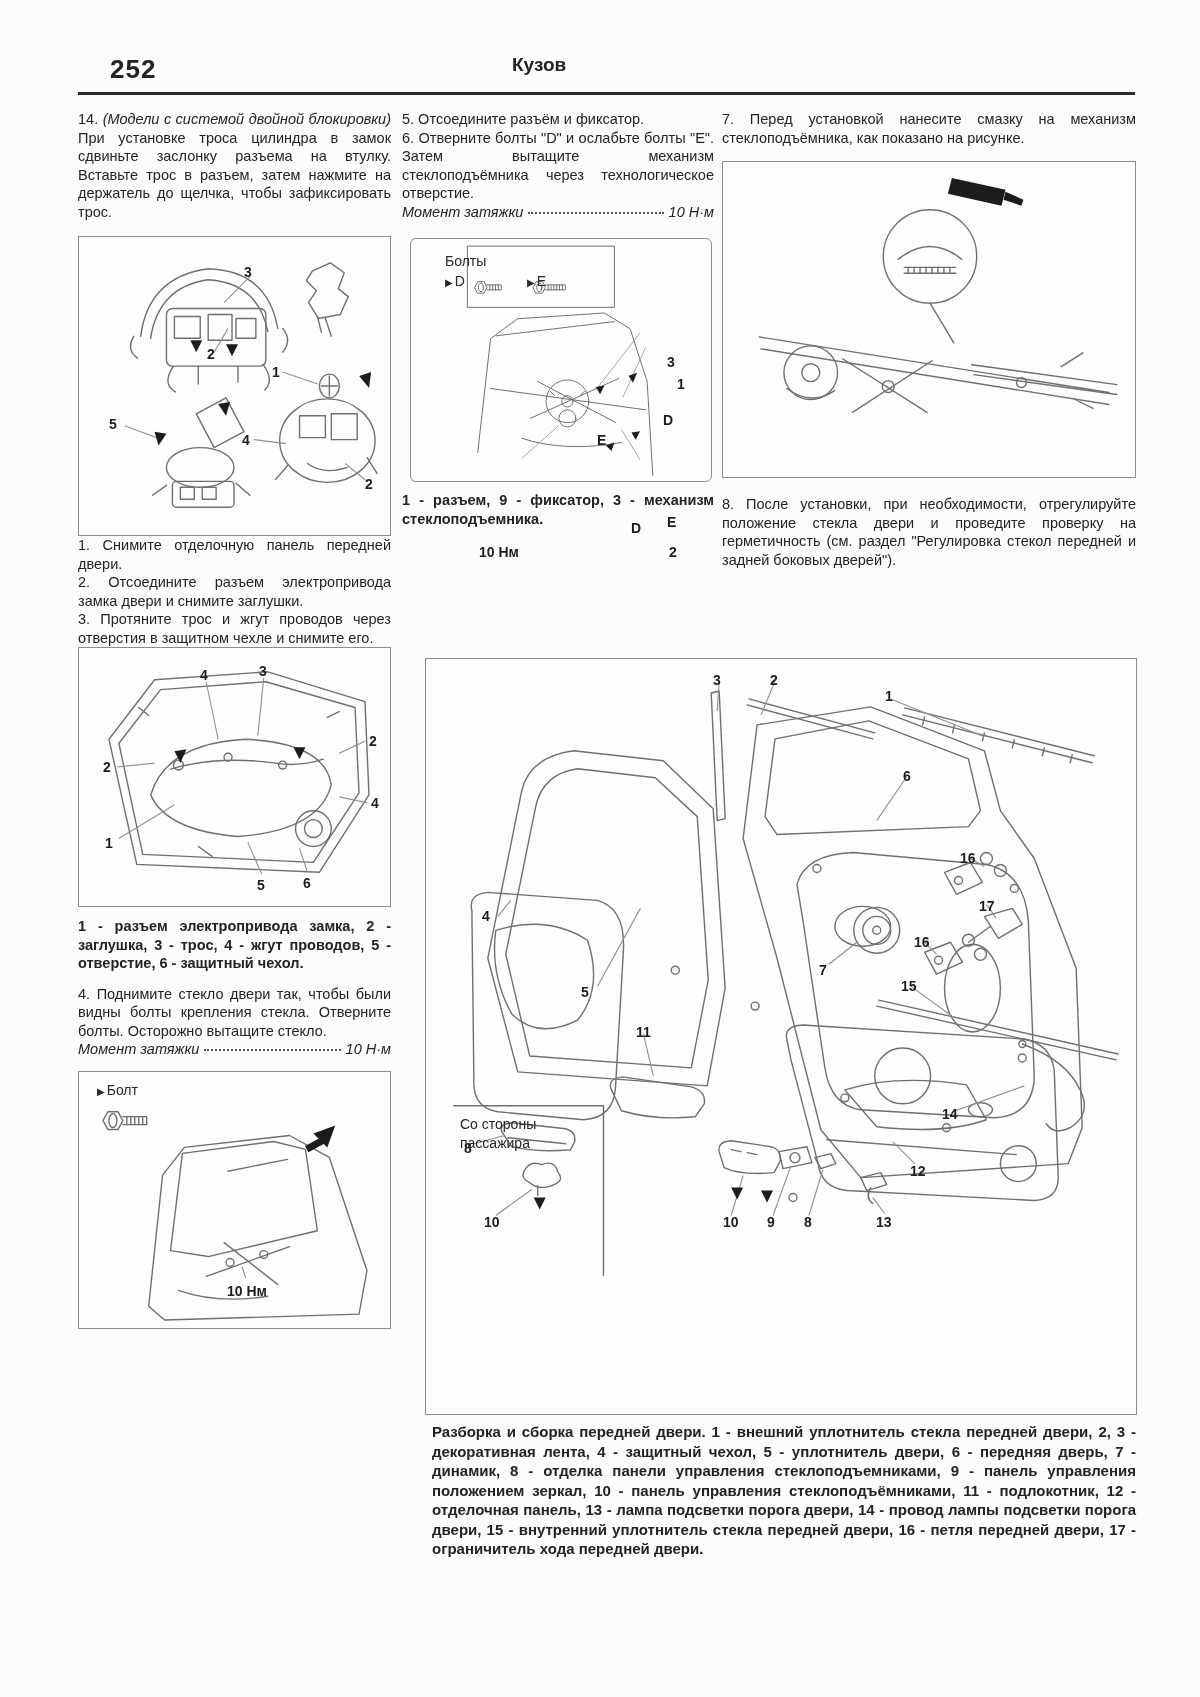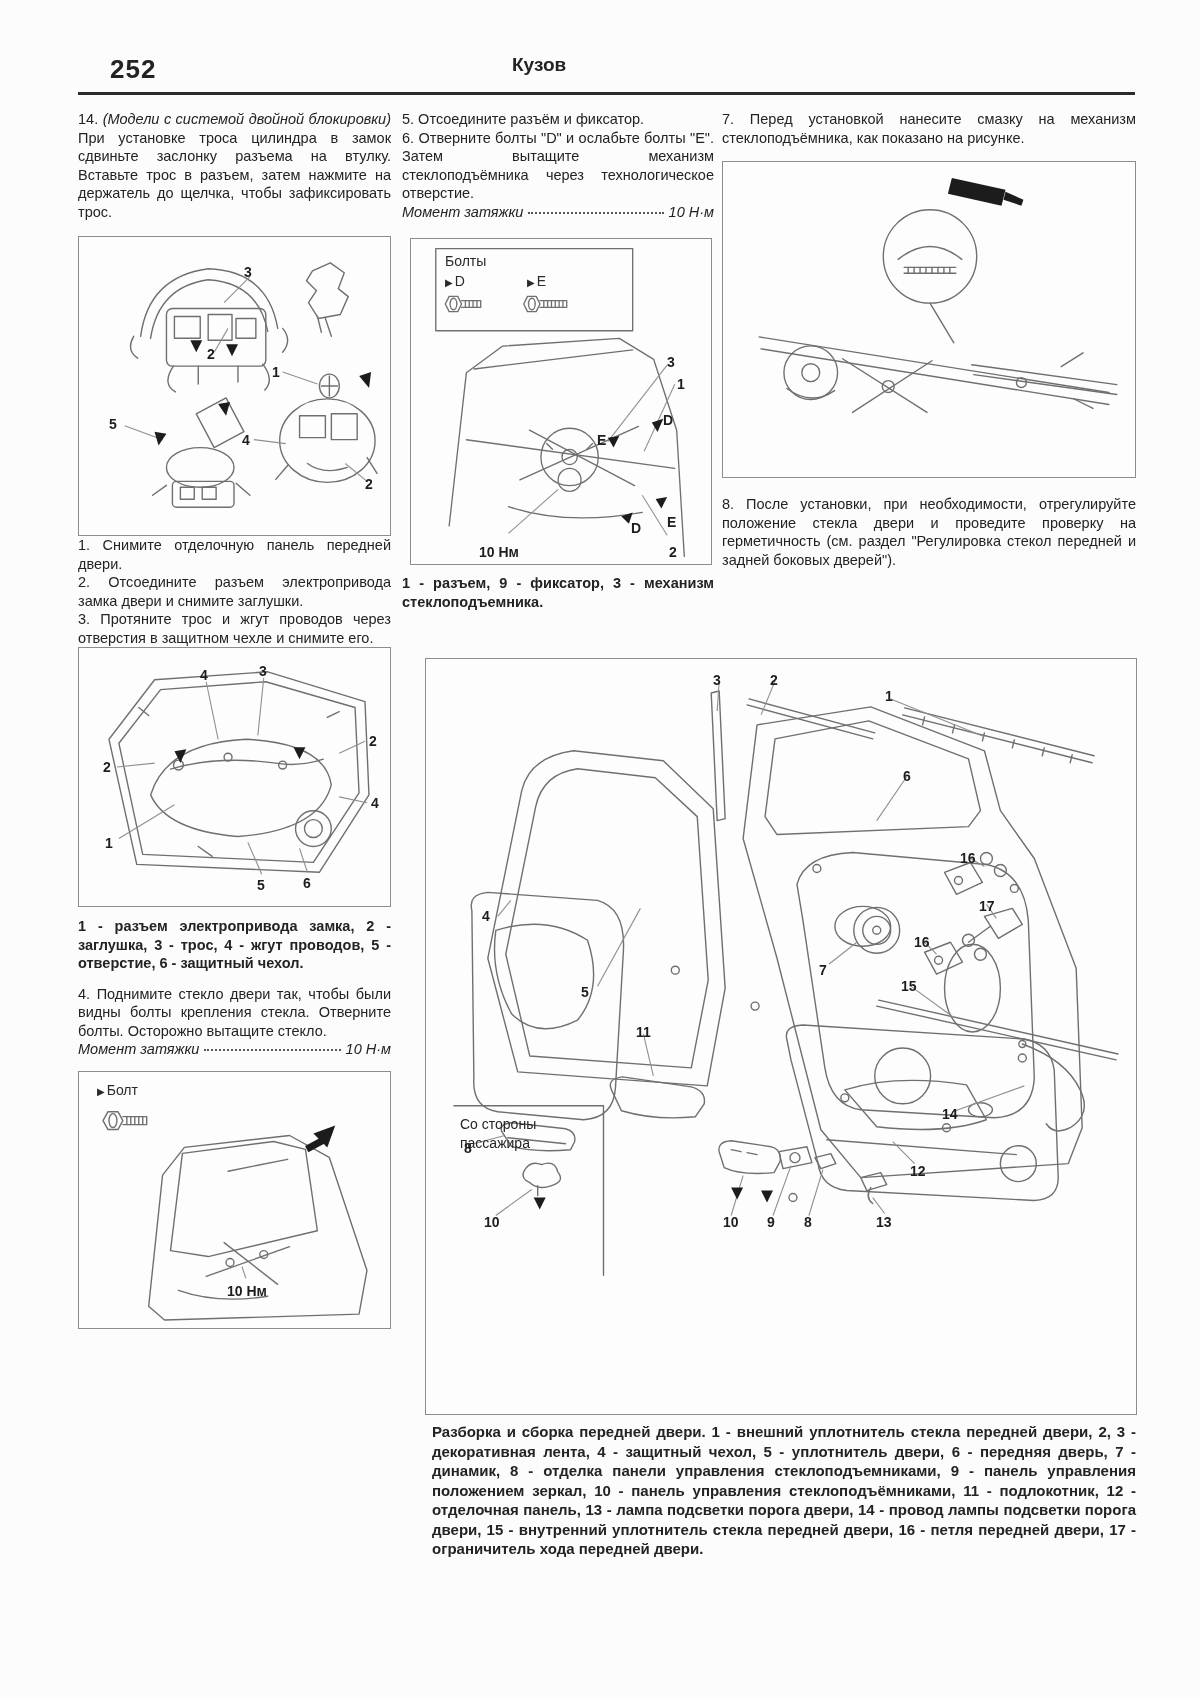--- a/index.html
+++ b/index.html
@@ -183,21 +183,21 @@
 
   <div class="col col-mid">
     <p class="body">5. Отсоедините разъём и фиксатор.</p>
     <p class="body">6. Отверните болты "D" и ослабьте болты "E". Затем вытащите механизм стеклоподъёмника через технологическое отверстие.</p>
     <div class="torque">
       <span>Момент затяжки</span>
       <span class="dots"></span>
       <span>10 Н·м</span>
     </div>
 
-    <div class="fig" style="height:327px; margin-top:17px; margin-left:8px; width:302px;">
+    <div class="fig" style="height:244px; margin-top:17px; margin-left:8px; width:302px;border-radius:6px;">
       <svg class="draw" viewBox="0 0 302 340">
         <g class="s">
           <rect x="20" y="10" width="206" height="86"></rect>
           <g transform="translate(30,60)">
             <path d="M0,8 L4,0 H13 L17,8 L13,16 H4 Z"></path>
             <ellipse cx="8.5" cy="8" rx="3.5" ry="6"></ellipse>
             <path d="M17,4.5 h20 v7 h-20 M21,4.5 v7 M25,4.5 v7 M29,4.5 v7 M33,4.5 v7"></path>
           </g>
           <g transform="translate(112,60)">
             <path d="M0,8 L4,0 H13 L17,8 L13,16 H4 Z"></path>

